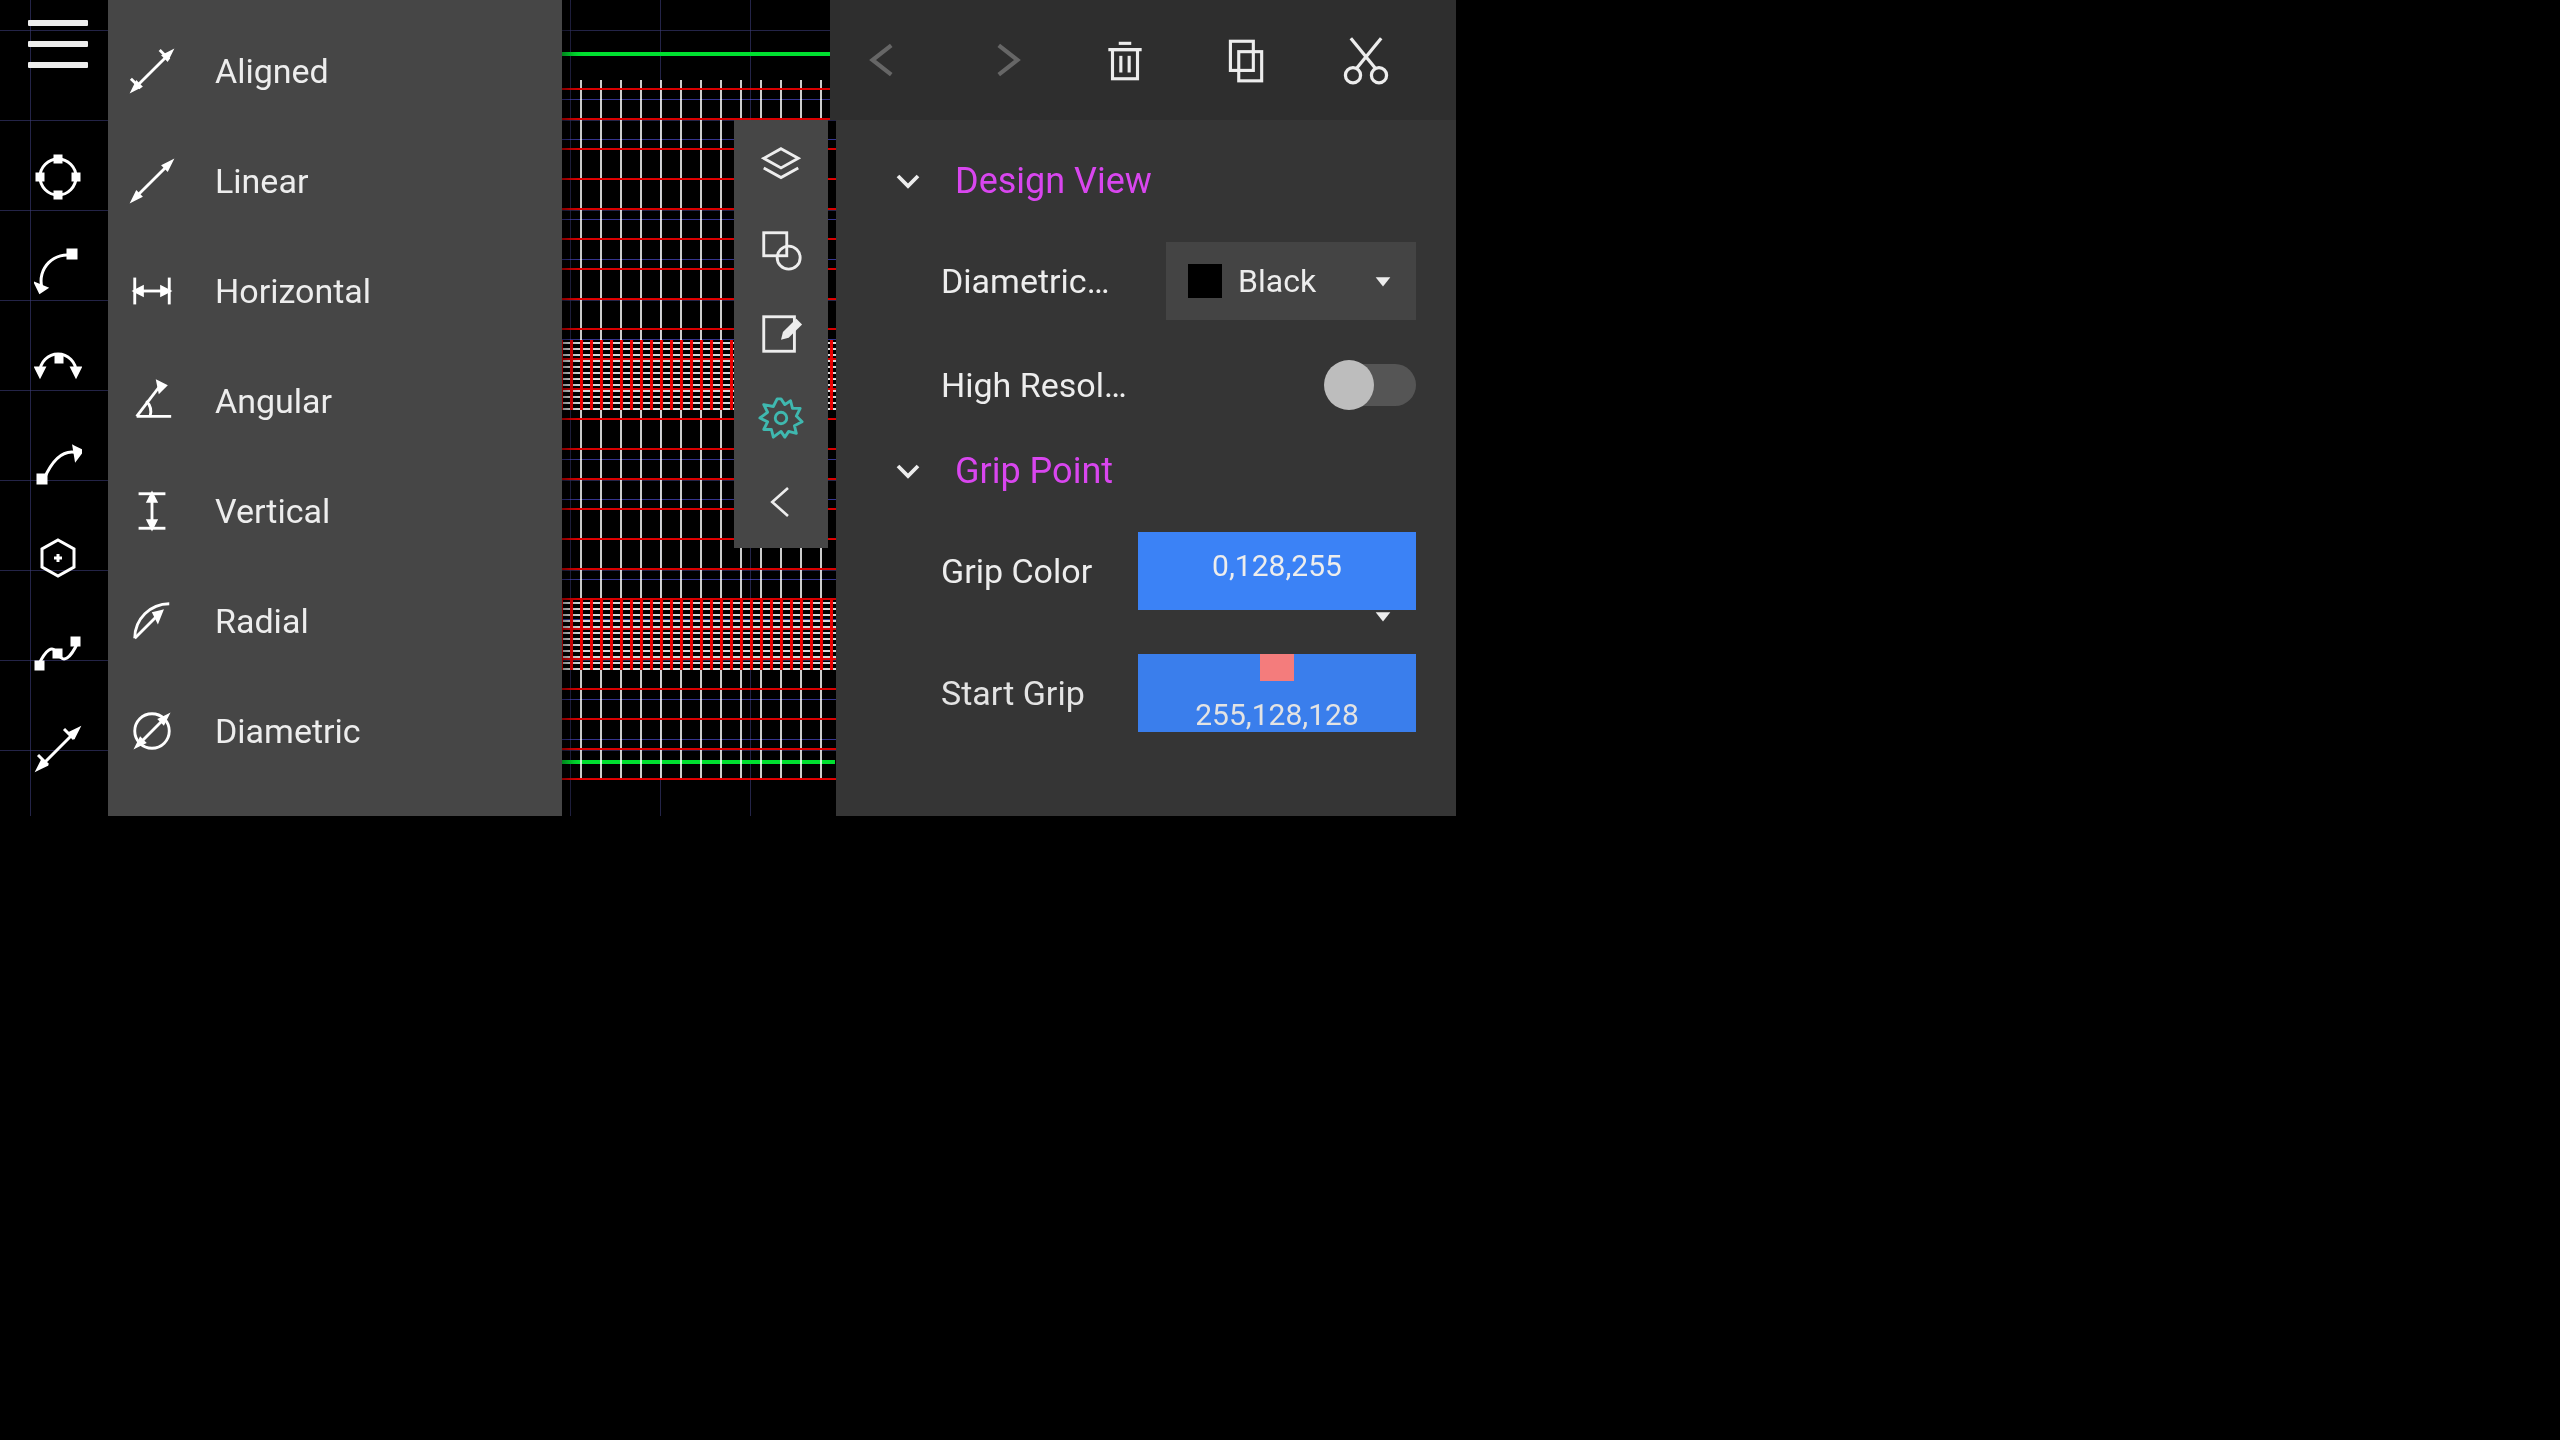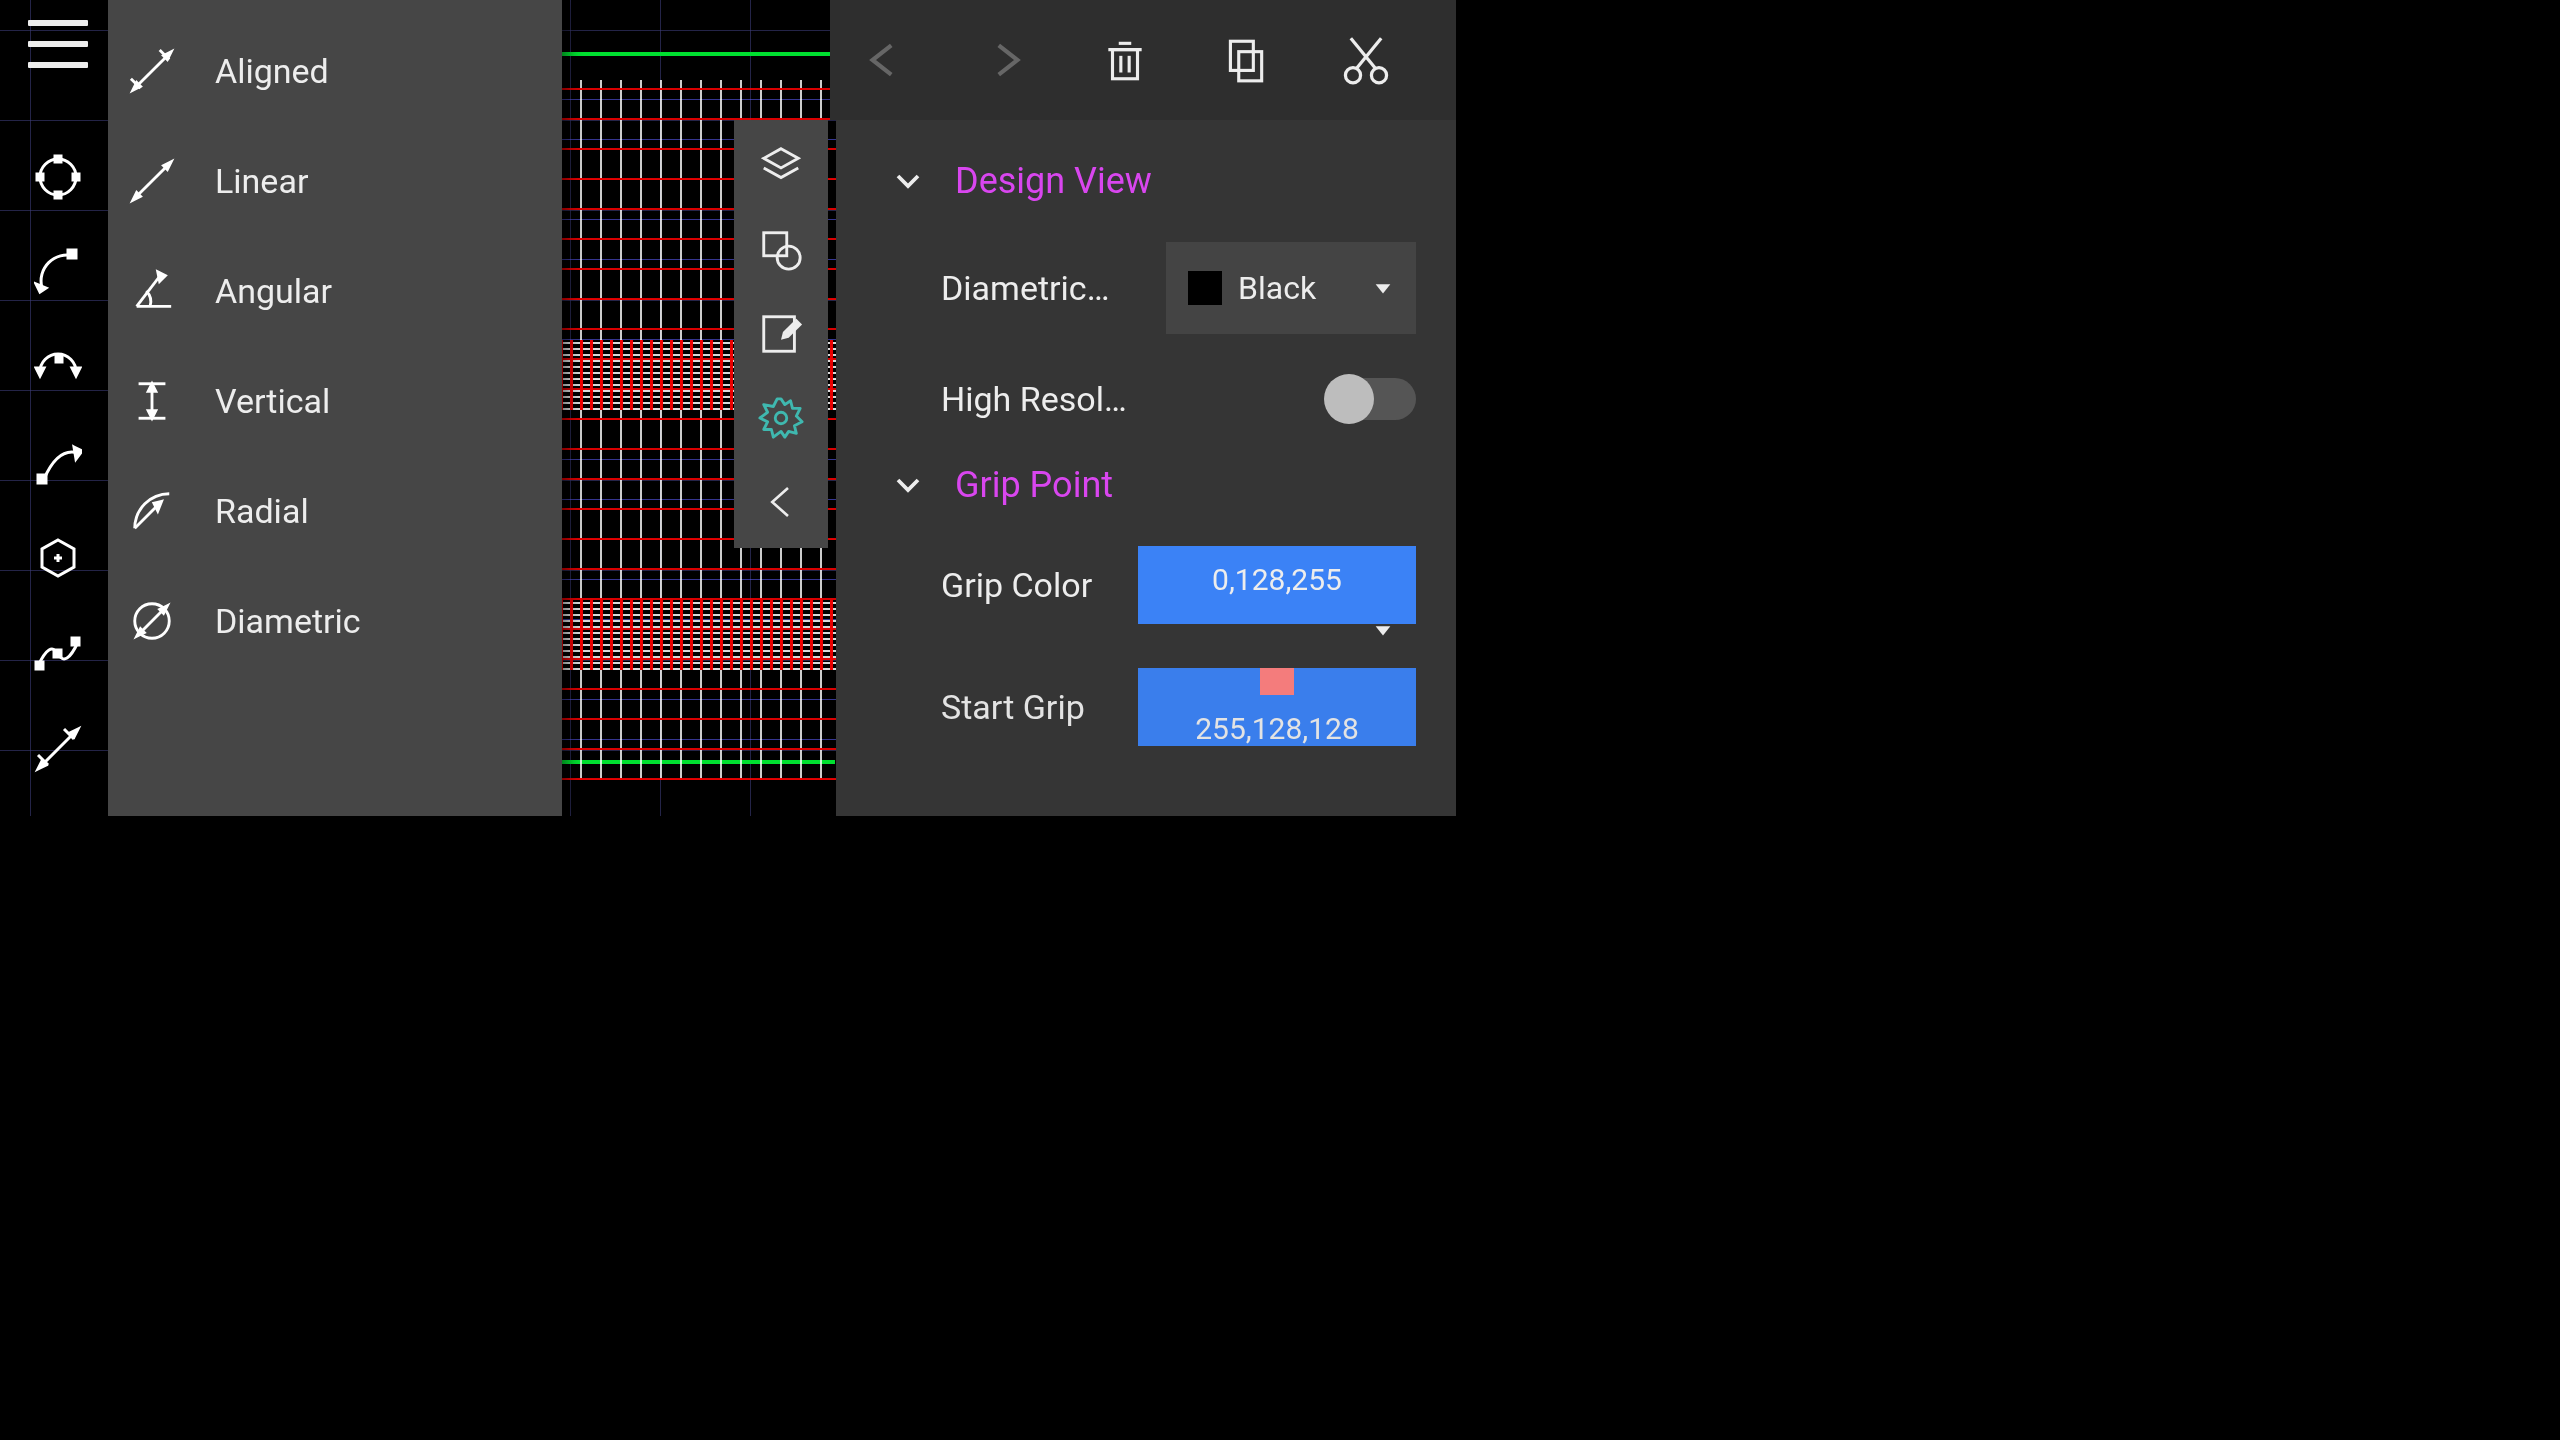--- a/index.html
+++ b/index.html
@@ -165,21 +165,21 @@
 .chevron-down {
   width:34px; height:34px; display:flex; align-items:center; justify-content:center;
 }
 .row {
   display:flex; align-items:center; justify-content:space-between;
   padding-left: 50px;
   margin-bottom: 44px;
 }
 .row-label { font-size: 34px; color:#EDEDED; white-space:nowrap; overflow:hidden; text-overflow:ellipsis; max-width:260px; }
 .select {
-  background:#444; height:92px; min-width:250px;
+  background:#444; height:78px; min-width:250px;
   display:flex; align-items:center; gap:16px;
   padding: 0 22px; cursor:pointer; font-size:32px;
 }
 .swatch { width:34px; height:34px; }
 .select-caret { margin-left:auto; }
 .toggle {
   width:90px; height:42px; border-radius:22px; background:#555; position:relative; cursor:pointer;
 }
 .toggle .knob {
   position:absolute; left:-2px; top:-4px; width:50px; height:50px; border-radius:50%;
@@ -277,20 +277,32 @@
   </div>
   <div class="dim-item">
     <span class="dicn">
       <svg viewBox="0 0 48 48" width="46" height="46">
           <line x1="8" y1="40" x2="40" y2="8"></line>
           <polygon points="4,44 12,40 8,36" fill="#fff"></polygon>
           <polygon points="44,4 36,8 40,12" fill="#fff"></polygon>
         </svg>
     </span>
     <span>Linear</span>
+  </div>
+  <div class="dim-item">
+    <span class="dicn">
+      <svg viewBox="0 0 48 48" width="46" height="46">
+          <line x1="6" y1="10" x2="6" y2="38"></line>
+          <line x1="42" y1="10" x2="42" y2="38"></line>
+          <line x1="8" y1="24" x2="40" y2="24"></line>
+          <polygon points="6,24 14,20 14,28" fill="#fff"></polygon>
+          <polygon points="42,24 34,20 34,28" fill="#fff"></polygon>
+        </svg>
+    </span>
+    <span>Horizontal</span>
   </div>
   <div class="dim-item">
     <span class="dicn">
       <svg viewBox="0 0 48 48" width="46" height="46">
           <line x1="8" y1="40" x2="44" y2="40"></line>
           <line x1="8" y1="40" x2="34" y2="6"></line>
           <path d="M22 40 A16 16 0 0 0 18 24"></path>
           <polygon points="30,4 38,8 32,14" fill="#fff"></polygon>
         </svg>
     </span>

